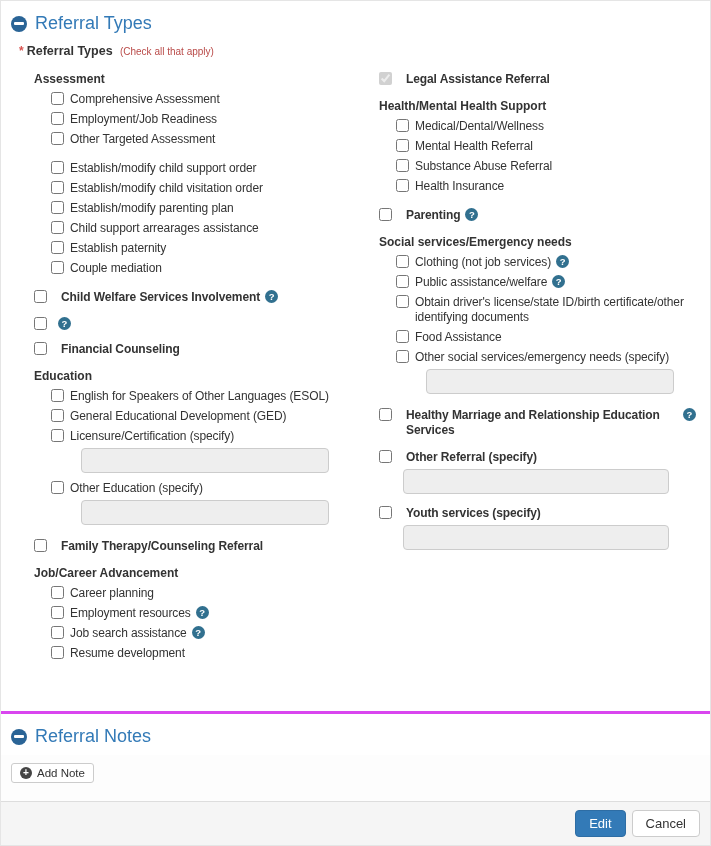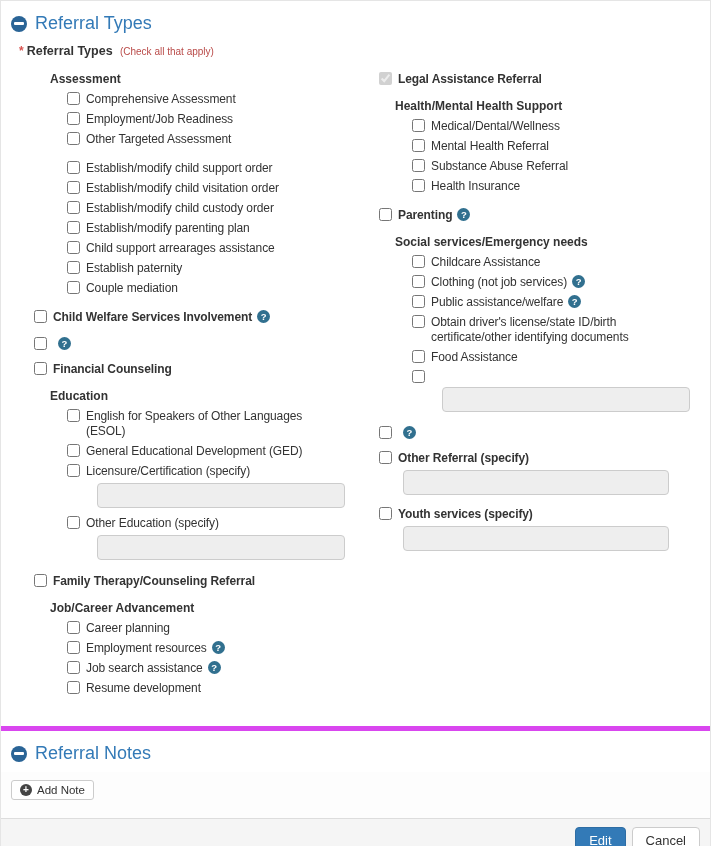--- a/index.html
+++ b/index.html
@@ -20,39 +20,39 @@
   .required-row { padding: 2px 18px 12px; font-size: 12px; }
   .asterisk { color: #d9534f; font-weight: bold; margin-right: 3px; }
   .req-label { font-weight: bold; font-size: 12.5px; color: #333; }
   .hint { color: #b94a48; font-size: 10px; margin-left: 4px; }
 
   .columns { display: flex; padding: 2px 14px 16px 18px; font-size: 12px; }
   .col { flex: 1; min-width: 0; }
   .col-left { padding-left: 15px; padding-right: 12px; }
   .col-right { padding-left: 16px; }
 
-  .group { margin: 0 16px 14px; }
+  .group { margin: 0 0 14px; }
   .group-header { font-weight: bold; font-size: 12px; margin: 0 0 6px; color: #333; }
   .item { margin: 0 0 5px; }
   .item.indent { padding-left: 17px; }
   .item.standalone { margin: 0 0 12px; }
   .item-row { display: flex; align-items: flex-start; line-height: 15px; }
   .item-row input[type="checkbox"] { width: 13px; height: 13px; margin: 0 6px 0 0; flex: none; }
   .item-label { font-size: 12px; color: #333; letter-spacing: -0.1px; }
-  .item-label.bold { font-weight: bold; }
+  .item-label.bold { font-weight: bold; margin-left: 8px; }
   .help-icon { display: inline-block; width: 13px; height: 13px; border-radius: 50%; background: #31708f;
     color: #fff; font-size: 9.5px; font-weight: bold; text-align: center; line-height: 13px;
     margin-left: 5px; flex: none; cursor: pointer; }
 
   .spec-input { display: block; height: 25px; background: #eeeeee; border: 1px solid #ccc; border-radius: 4px;
     margin: 4px 0 8px 30px; width: 248px; padding: 2px 8px; font-size: 12px; color: #555;
     font-family: "Liberation Sans", sans-serif; box-sizing: border-box; }
   .item.standalone .spec-input { margin-left: 24px; width: 266px; }
 
-  .notes-section { border-top: 5px solid #d946ef; margin-top: auto; }
+  .notes-section { border-top: 3px solid #d946ef; margin-top: auto; }
   .notes-body { padding: 8px 10px 18px; background: #fdfdfd; }
   .add-note-btn { display: inline-flex; align-items: center; gap: 5px; background: #fff; border: 1px solid #ccc;
     border-radius: 3px; padding: 3px 8px; font-size: 11.5px; color: #333; cursor: pointer;
     font-family: "Liberation Sans", sans-serif; }
   .plus-icon { width: 12px; height: 12px; border-radius: 50%; background: #444; color: #fff; font-size: 10px;
     line-height: 12px; text-align: center; font-weight: bold; }
 
   .footer { border-top: 1px solid #ddd; background: #f5f5f5; padding: 8px 10px; display: flex;
     justify-content: flex-end; gap: 6px; }
   .btn { font-family: "Liberation Sans", sans-serif; font-size: 13px; border-radius: 4px; padding: 5px 13px; cursor: pointer; }
@@ -107,26 +107,20 @@
             </div>
             <div class="item indent">
               <div class="item-row">
                 <input type="checkbox" style="">
                 <span class="item-label">Establish/modify child visitation order</span>
               </div>
             </div>
             <div class="item indent">
               <div class="item-row">
                 <input type="checkbox" style="">
-                <span class="item-label">Establish/modify child custody order</span>
-              </div>
-            </div>
-            <div class="item indent">
-              <div class="item-row">
-                <input type="checkbox" style="">
                 <span class="item-label">Establish/modify parenting plan</span>
               </div>
             </div>
             <div class="item indent">
               <div class="item-row">
                 <input type="checkbox" style="">
                 <span class="item-label">Child support arrearages assistance</span>
               </div>
             </div>
             <div class="item indent">
@@ -265,26 +259,20 @@
               <input type="checkbox" style="">
               <span class="item-label bold">Parenting</span>
               <span class="help-icon">?</span>
             </div>
           </div>
           <div class="group">
             <div class="group-header">Social services/Emergency needs</div>
             <div class="item indent">
               <div class="item-row">
                 <input type="checkbox" style="">
-                <span class="item-label">Childcare Assistance</span>
-              </div>
-            </div>
-            <div class="item indent">
-              <div class="item-row">
-                <input type="checkbox" style="">
                 <span class="item-label">Clothing (not job services)</span>
                 <span class="help-icon">?</span>
               </div>
             </div>
             <div class="item indent">
               <div class="item-row">
                 <input type="checkbox" style="">
                 <span class="item-label">Public assistance/welfare</span>
                 <span class="help-icon">?</span>
               </div>
@@ -297,27 +285,29 @@
             </div>
             <div class="item indent">
               <div class="item-row">
                 <input type="checkbox" style="">
                 <span class="item-label">Food Assistance</span>
               </div>
             </div>
             <div class="item indent">
               <div class="item-row">
                 <input type="checkbox" style="">
+                <span class="item-label">Other social services/emergency needs (specify)</span>
               </div>
               <input type="text" class="spec-input" style="">
             </div>
           </div>
           <div class="item standalone">
             <div class="item-row">
               <input type="checkbox" style="">
+              <span class="item-label bold">Healthy Marriage and Relationship Education Services</span>
               <span class="help-icon">?</span>
             </div>
           </div>
           <div class="item standalone">
             <div class="item-row">
               <input type="checkbox" style="">
               <span class="item-label bold">Other Referral (specify)</span>
             </div>
             <input type="text" class="spec-input" style="">
           </div>

